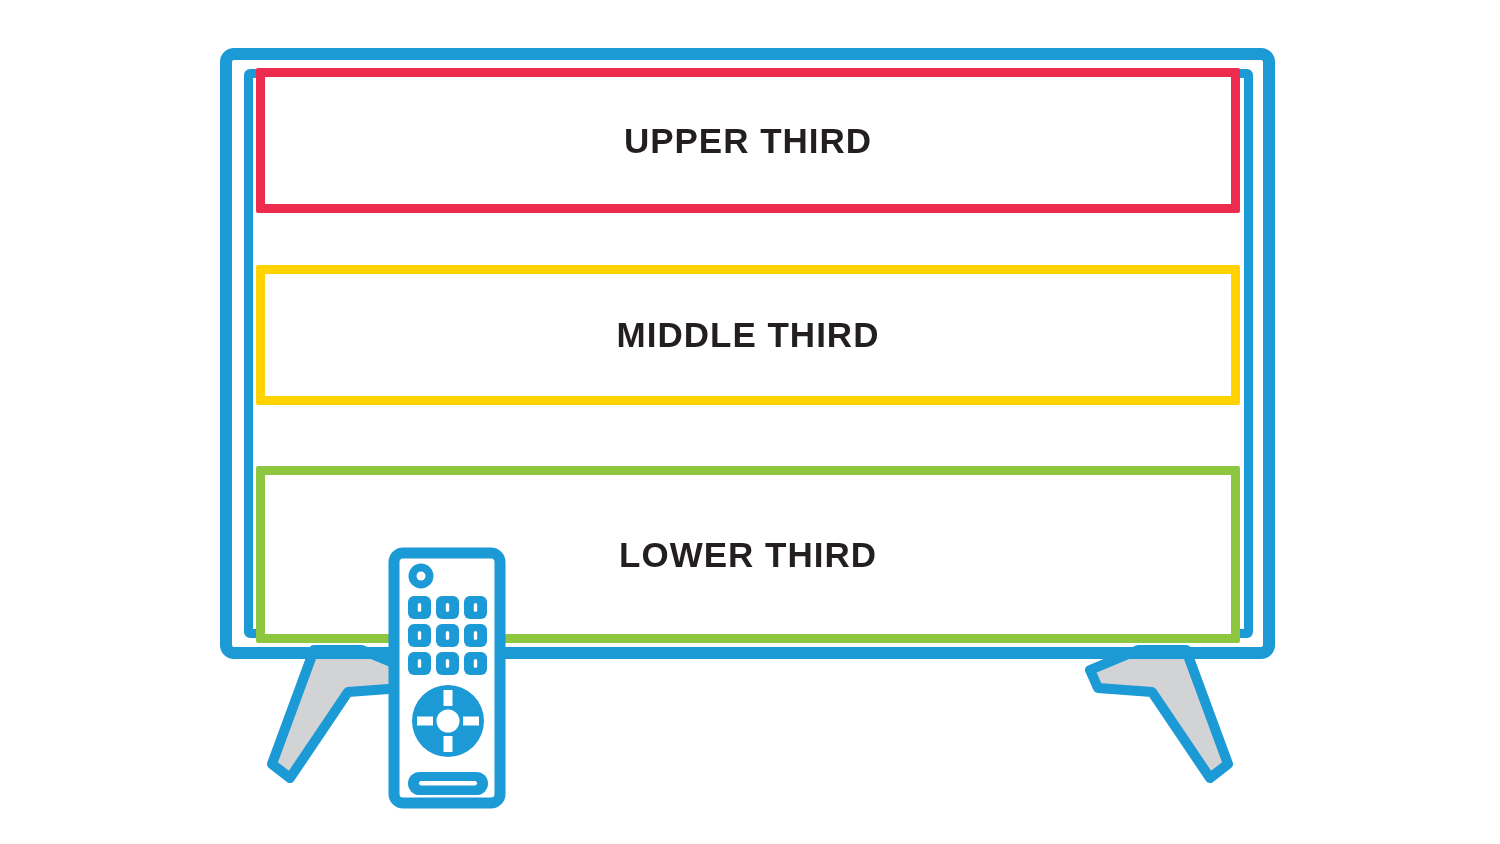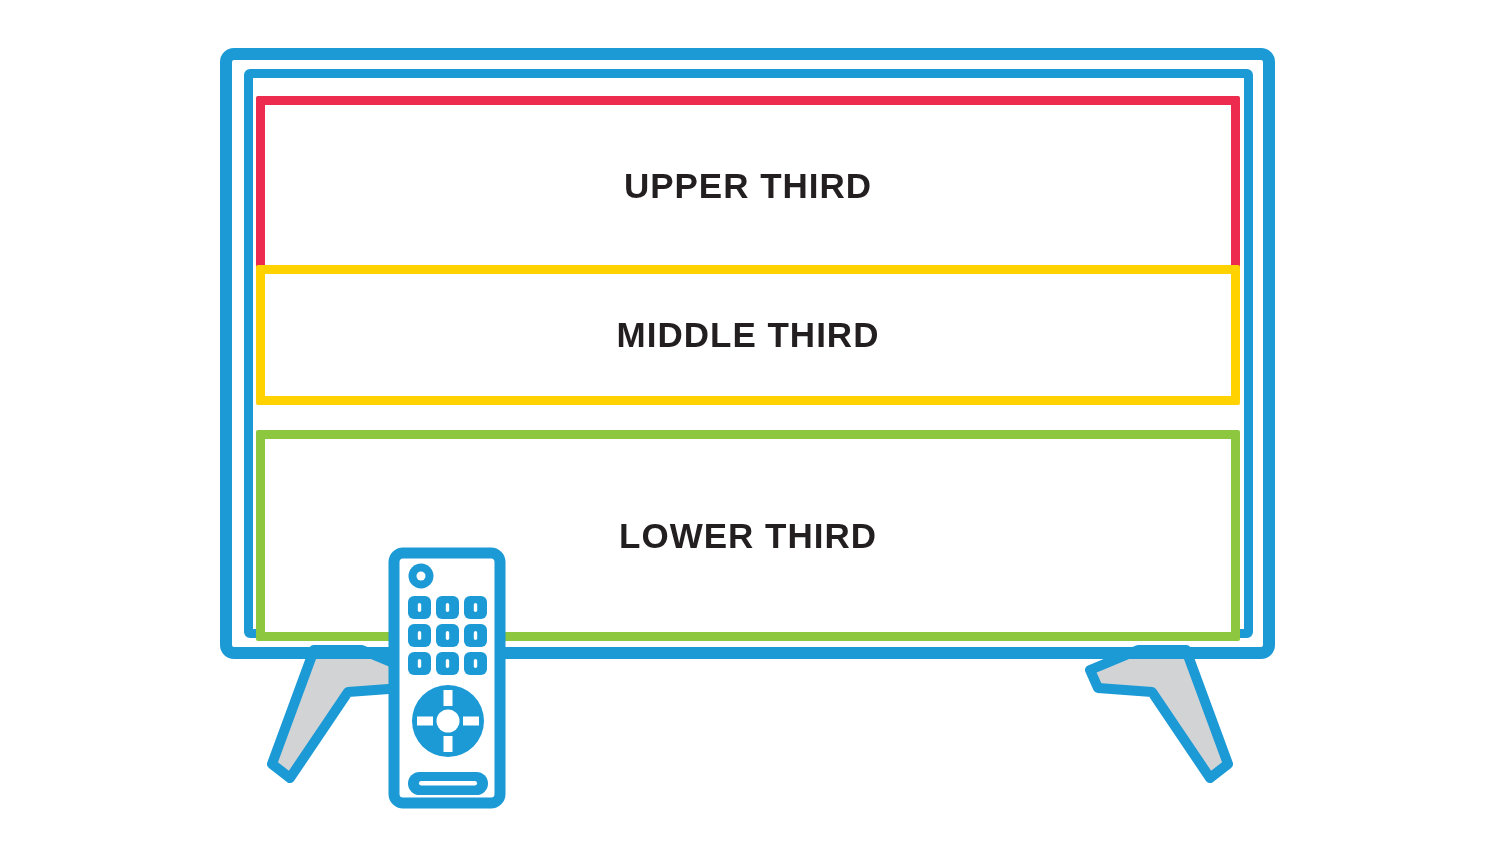--- a/index.html
+++ b/index.html
@@ -33,23 +33,23 @@
   .section{
     position:absolute;
     left:256px;width:984px;
     border:9px solid;
     border-radius:2px;
     box-sizing:border-box;
     display:flex;align-items:center;justify-content:center;
     background:#ffffff;
     z-index:2;
   }
-  .sec-upper{top:96px;height:179px;text-align:center;}
+  .sec-upper{top:68px;height:145px;text-align:center;}
   .sec-middle{top:265px;height:140px;}
-  .sec-lower{top:430px;height:211px;}
+  .sec-lower{top:466px;height:177px;}
   .section .label{
     font-size:35px;
     font-weight:bold;
     letter-spacing:1px;
     color:#231F20;
   }
   .legs{z-index:1;}
   .remote{z-index:3;}
 </style>
 </head>

